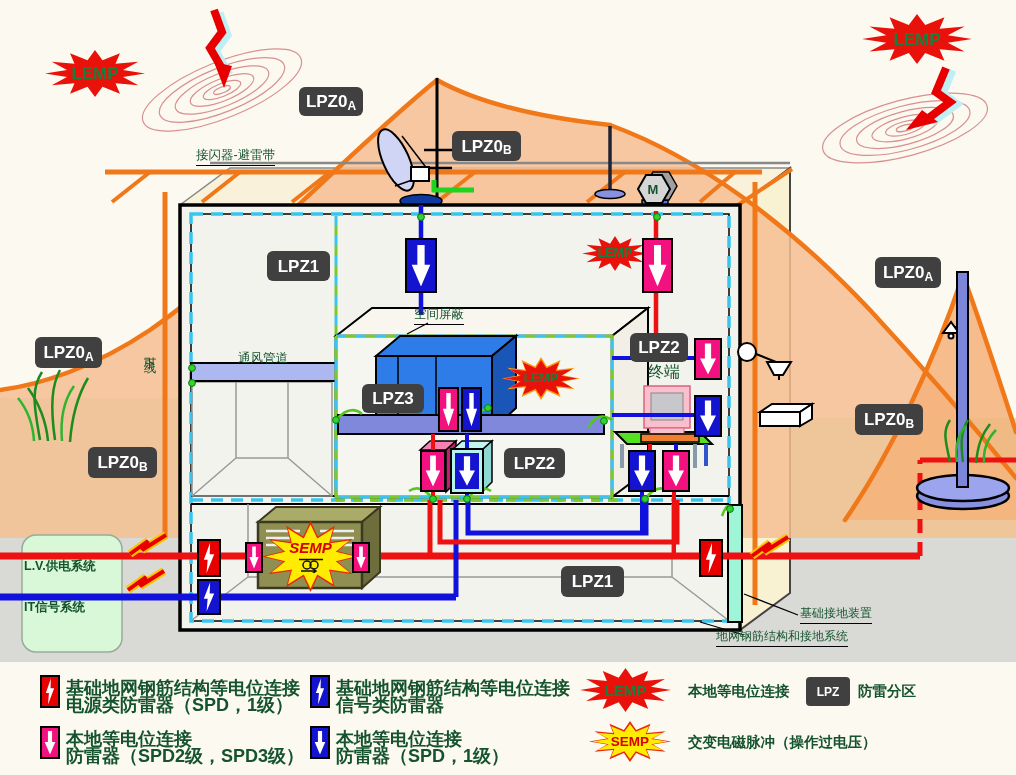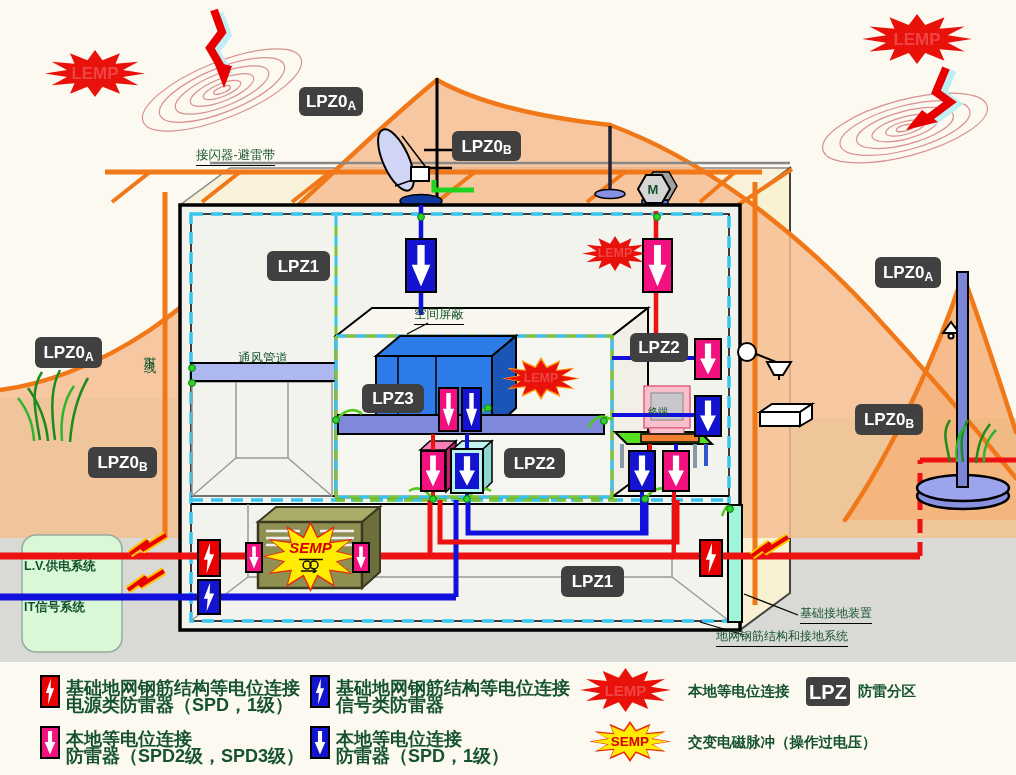--- a/index.html
+++ b/index.html
@@ -7,21 +7,21 @@
          font-family:"Liberation Sans",sans-serif;}
   #stage svg.base{position:absolute;left:0;top:0;}
   
   .zbadge{position:absolute;background:#404040;border-radius:6px;color:#fff;font-weight:bold;
           display:flex;align-items:center;justify-content:center;font-size:17px;line-height:1;}
   .zbadge .sub{font-size:12px;transform:translateY(4px);}
   
   .burst{position:absolute;}
   .star{position:absolute;inset:0;clip-path:polygon(100% 50%,78% 57.5%,93.3% 75%,70.5% 70.5%,75% 93.3%,57.5% 78%,50% 100%,42.5% 78%,25% 93.3%,29.5% 70.5%,6.7% 75%,22% 57.5%,0% 50%,22% 42.5%,6.7% 25%,29.5% 29.5%,25% 6.7%,42.5% 22%,50% 0%,57.5% 22%,75% 6.7%,70.5% 29.5%,93.3% 25%,78% 42.5%);}
   .burst .txt{position:absolute;inset:0;display:flex;flex-direction:column;align-items:center;justify-content:center;
-              color:#ef4444;font-weight:bold;z-index:2;line-height:1;}
+              color:#15803d;font-weight:bold;z-index:2;line-height:1;}
   
   .spd{position:absolute;box-sizing:border-box;border:2px solid #000;}
   .spd .arr{position:absolute;left:14%;right:14%;top:9%;bottom:9%;background:#fff;
             clip-path:polygon(32% 0,68% 0,68% 48%,96% 48%,50% 100%,4% 48%,32% 48%);}
   .spd .bolt{position:absolute;left:16%;right:16%;top:5%;bottom:5%;background:#fff;
              clip-path:polygon(58% 0%,12% 56%,40% 56%,32% 100%,88% 38%,55% 38%);}
   .pink{background:#F2117E}.blue{background:#1414D0}.redbg{background:#E80000}
   .cyanframe{border:3px solid #B6F2EE;outline:2px solid #000;}
   
   .lbl{position:absolute;color:#14532d;white-space:nowrap;font-size:12.5px;}
@@ -417,21 +417,21 @@
       <i class="bolt"></i>
     </div>
 <div class="spd redbg" style="left:699px;top:539px;width:24px;height:38px;">
       <i class="bolt"></i>
     </div>
 
 <div class="lbl underline" style="left:196px;top:147px;">接闪器-避雷带</div>
 <div class="lbl underline" style="left:414px;top:306px;">空间屏蔽</div>
 <div class="lbl" style="left:238px;top:350px;">通风管道</div>
 <div class="lbl vert" style="left:141px;top:347px;">引下线</div>
-<div class="lbl" style="left:648px;top:362px;font-size:10px;margin-top:43px;">终端</div>
+<div class="lbl" style="left:648px;top:362px;font-size:16px;">终端</div>
 <div class="lbl ctr" style="left:24px;top:558px;width:96px;font-weight:600;">L.V.供电系统</div>
 <div class="lbl ctr" style="left:24px;top:599px;width:96px;font-weight:600;">IT信号系统</div>
 <div class="lbl underline" style="left:800px;top:605px;font-size:12px;">基础接地装置</div>
 <div class="lbl underline" style="left:716px;top:628px;font-size:12px;">地网钢筋结构和接地系统</div>
 <div class="lbl" style="left:647.5px;top:182px;font-size:13px;font-weight:bold;">M</div>
 
 <div>
   <div class="spd redbg" style="left:40px;top:675px;width:20px;height:33px;">
         <i class="bolt"></i>
       </div>
@@ -455,21 +455,21 @@
       </div>
   <div class="lbl leg" style="left:336px;top:727px;">本地等电位连接</div>
   <div class="lbl leg" style="left:336px;top:744px;">防雷器（SPD，1级）</div>
 
   <div class="burst" style="left:580px;top:668px;width:91px;height:44px;">
     <i class="star" style="background:#E8120B"></i>
         <span class="txt" style="font-size:15px">LEMP</span>
       </div>
   <div class="lbl leg" style="left:688px;top:682px;font-size:14.5px;">本地等电位连接</div>
 
-  <div class="zbadge" style="left:806px;top:677px;width:44px;height:29px;font-size:20px;border-radius:4px;">
+  <div class="zbadge" style="left:806px;top:677px;width:44px;height:29px;font-size:12px;border-radius:4px;">
     <span>LPZ</span>
       </div>
   <div class="lbl leg" style="left:858px;top:682px;font-size:14.5px;">防雷分区</div>
 
   <div class="burst" style="left:589px;top:721px;width:82px;height:41px;">
     <i class="star" style="background:#E8290B"></i>
         <i class="star" style="background:#FFEC00;inset:3px;"></i>
     <span class="txt" style="color:#D80000;font-size:13.5px">SEMP</span>
       </div>
   <div class="lbl leg" style="left:688px;top:733px;font-size:14.5px;">交变电磁脉冲（操作过电压）</div>

